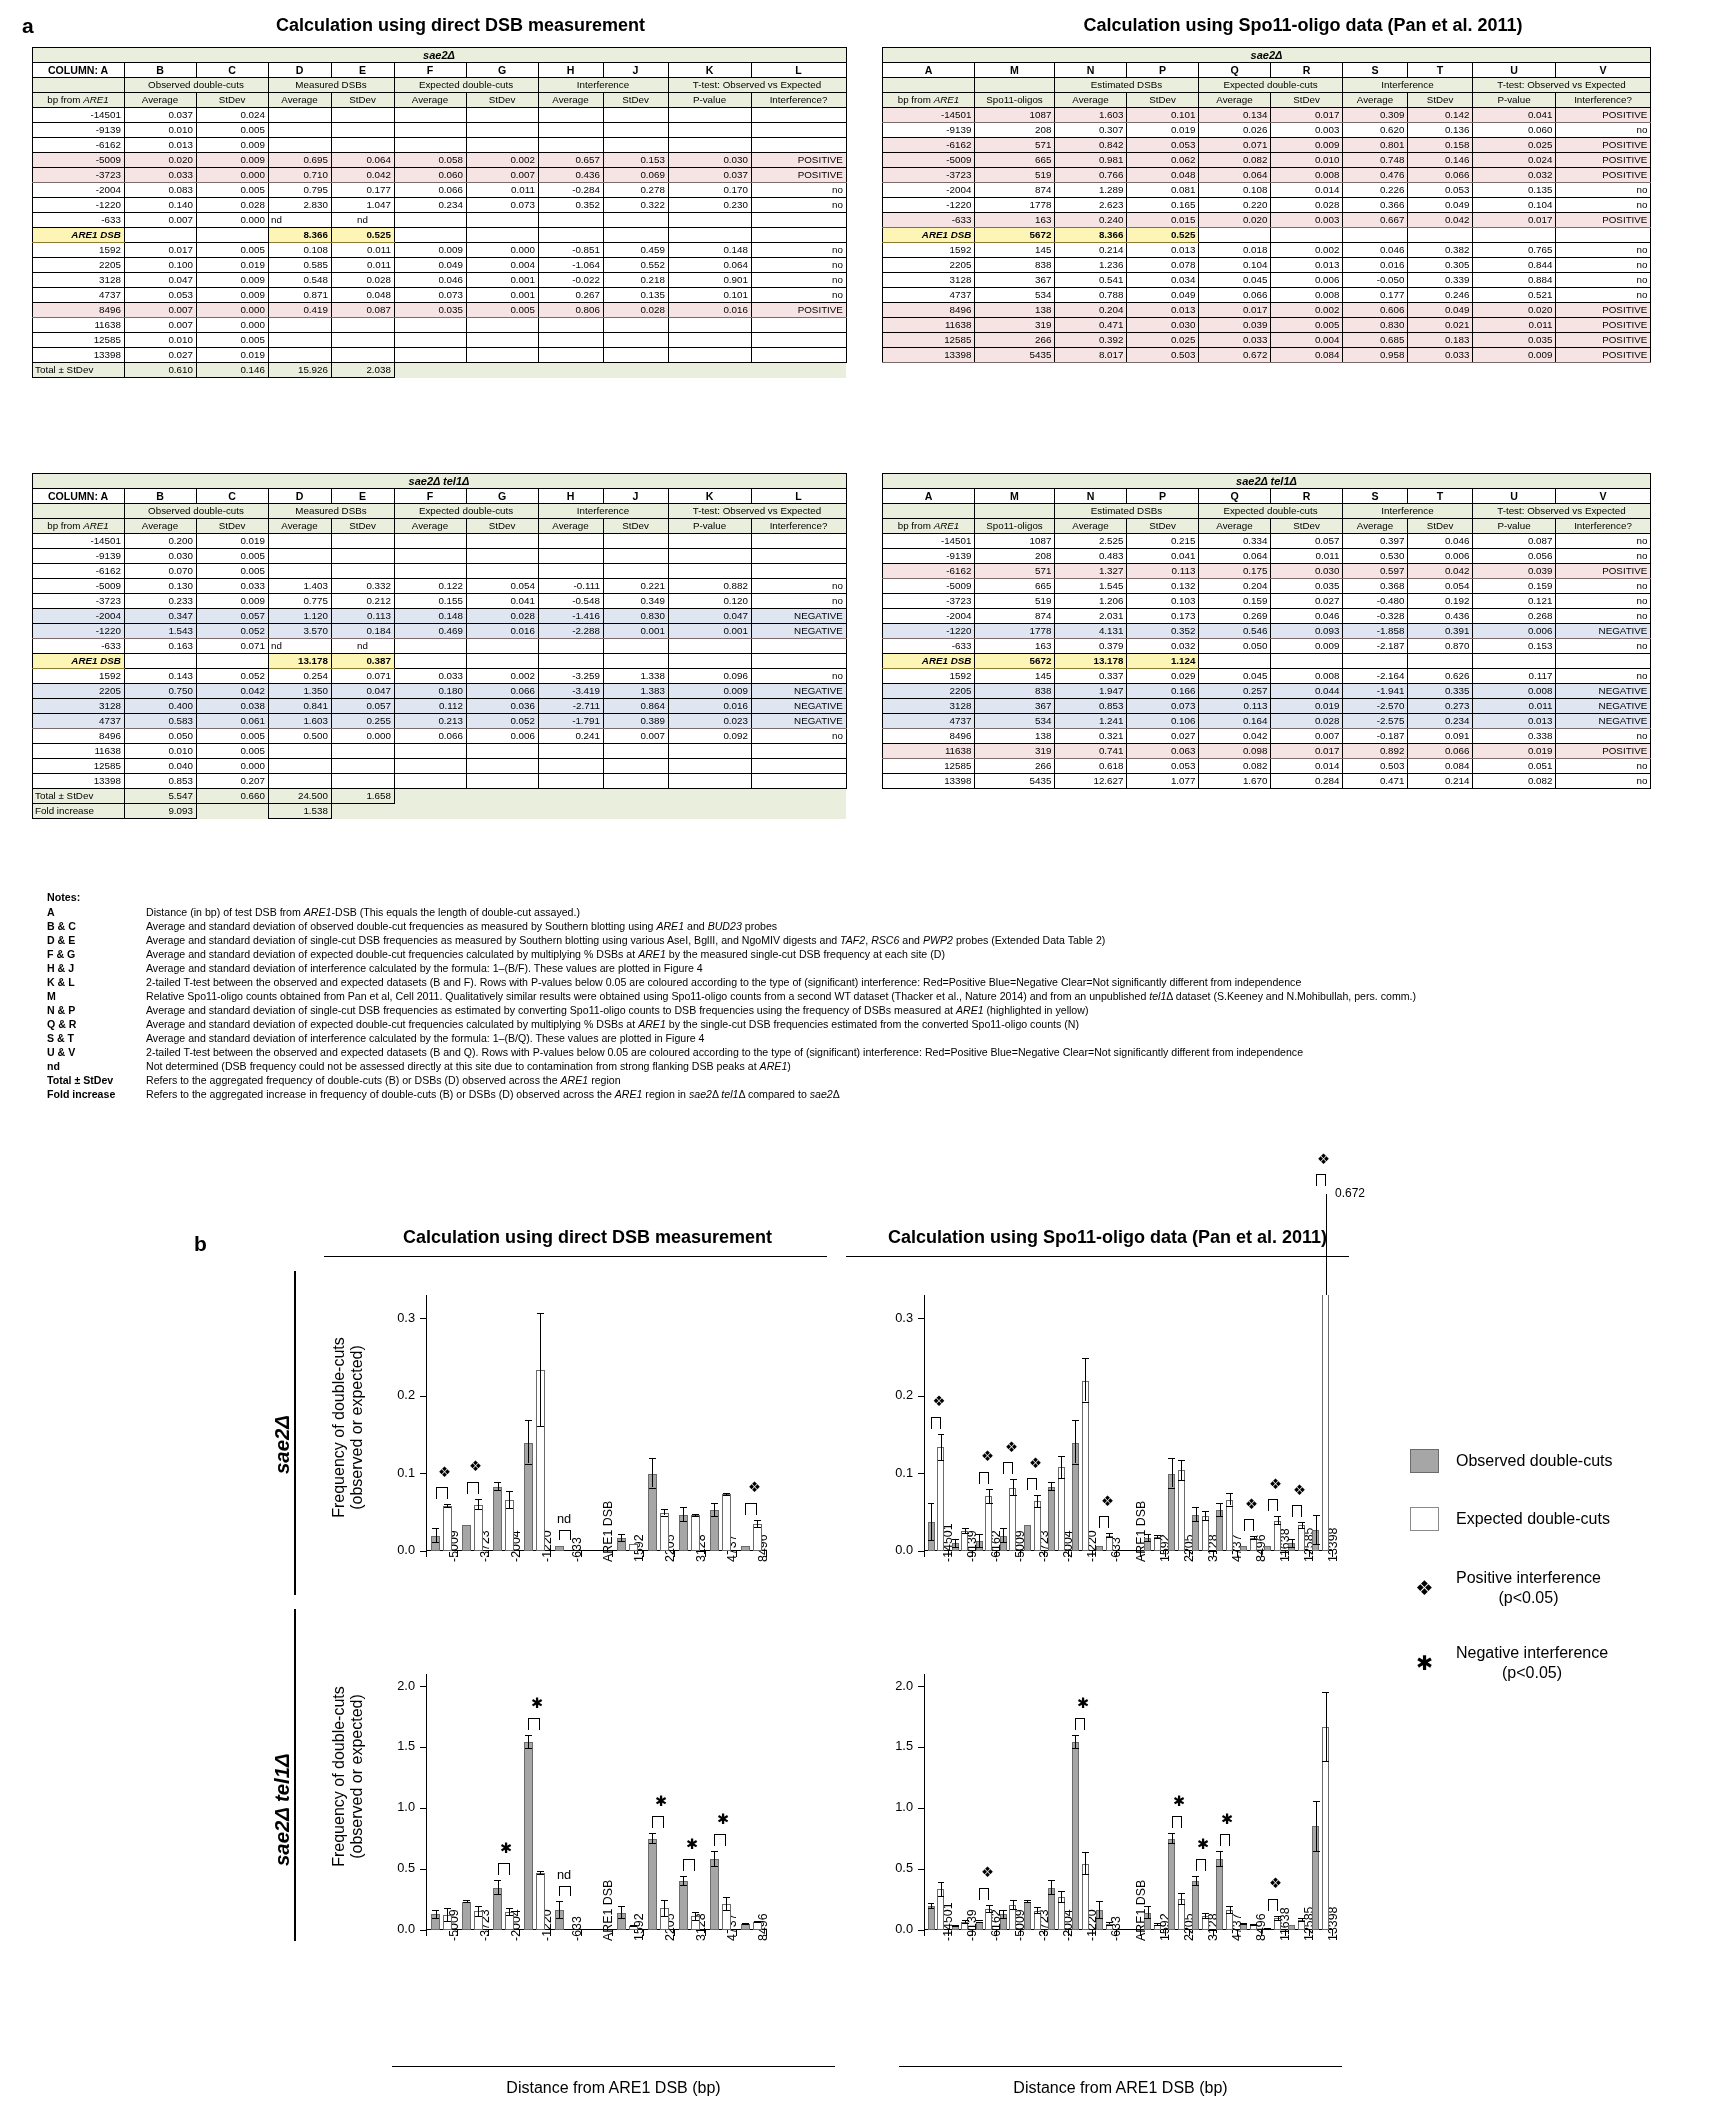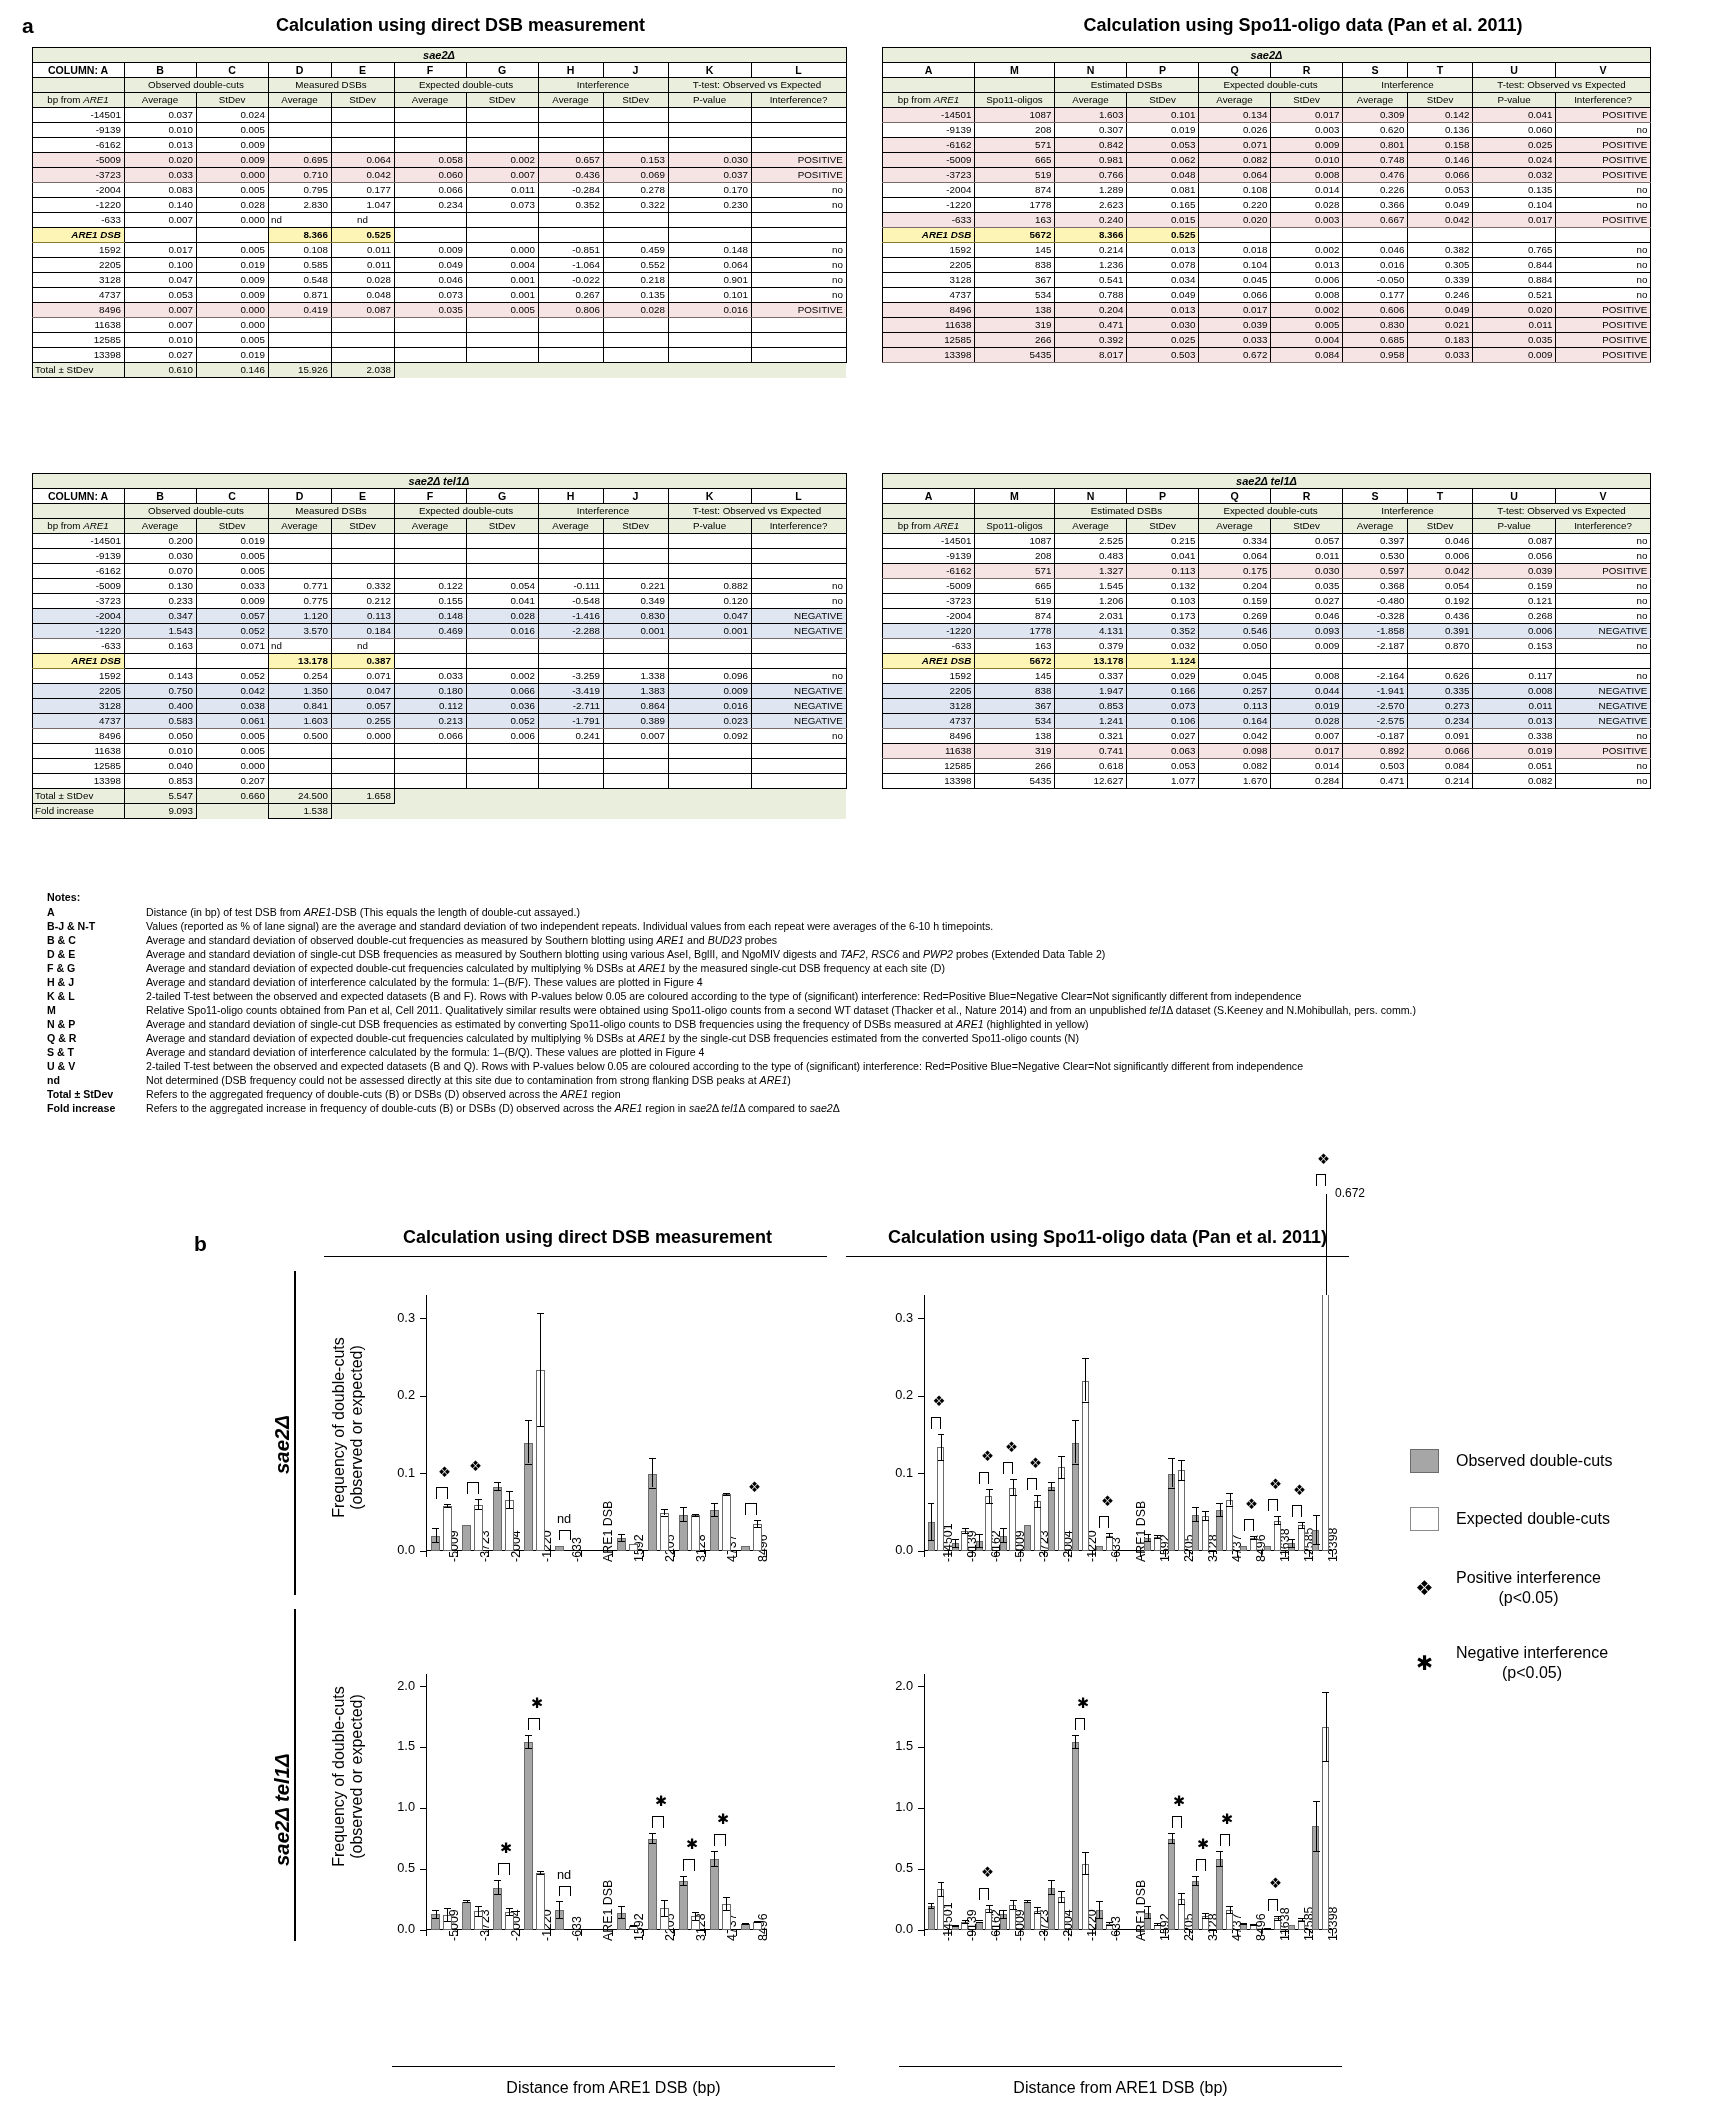--- a/index.html
+++ b/index.html
@@ -766,21 +766,21 @@
             <td class=""></td>
             <td class=""></td>
             <td class=""></td>
             <td class=""></td>
             <td class=""></td>
           </tr>
           <tr>
             <td class="">-5009</td>
             <td class="">0.130</td>
             <td class="">0.033</td>
-            <td class="">0.771</td>
+            <td class="">1.403</td>
             <td class="">0.332</td>
             <td class="">0.122</td>
             <td class="">0.054</td>
             <td class="">-0.111</td>
             <td class="">0.221</td>
             <td class="">0.882</td>
             <td class="">no</td>
           </tr>
           <tr>
             <td class="">-3723</td>
@@ -1239,24 +1239,20 @@
       </table>
   </div>
 </div>
 
 <div id="notes">
   <div class="nhead">Notes:</div>
   <div id="notes-list">
       <div class="nrow">
       <div class="nkey">A</div>
       <div class="ntxt">Distance (in bp) of test DSB from <i>ARE1</i>-DSB (This equals the length of double-cut assayed.)</div>
-      </div>
-      <div class="nrow">
-      <div class="nkey">B-J &amp; N-T</div>
-      <div class="ntxt">Values (reported as % of lane signal) are the average and standard deviation of two independent repeats. Individual values from each repeat were averages of the 6-10 h timepoints.</div>
       </div>
       <div class="nrow">
       <div class="nkey">B &amp; C</div>
       <div class="ntxt">Average and standard deviation of observed double-cut frequencies as measured by Southern blotting using <i>ARE1</i> and <i>BUD23</i> probes</div>
       </div>
       <div class="nrow">
       <div class="nkey">D &amp; E</div>
       <div class="ntxt">Average and standard deviation of single-cut DSB frequencies as measured by Southern blotting using various AseI, BglII, and NgoMIV digests and <i>TAF2</i>, <i>RSC6</i> and <i>PWP2</i> probes (Extended Data Table 2)</div>
       </div>
       <div class="nrow">

